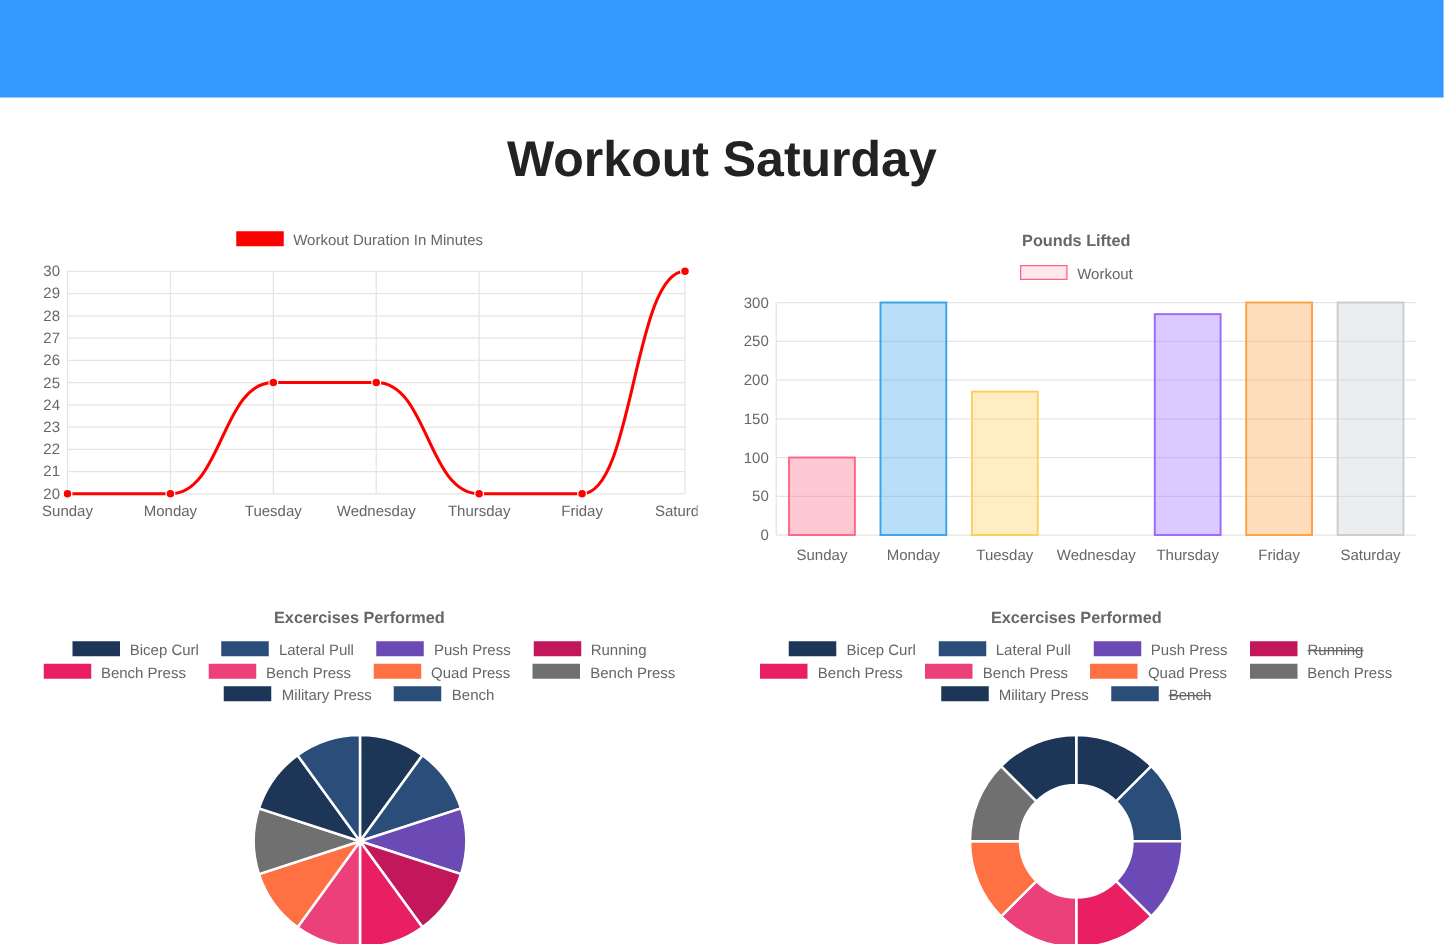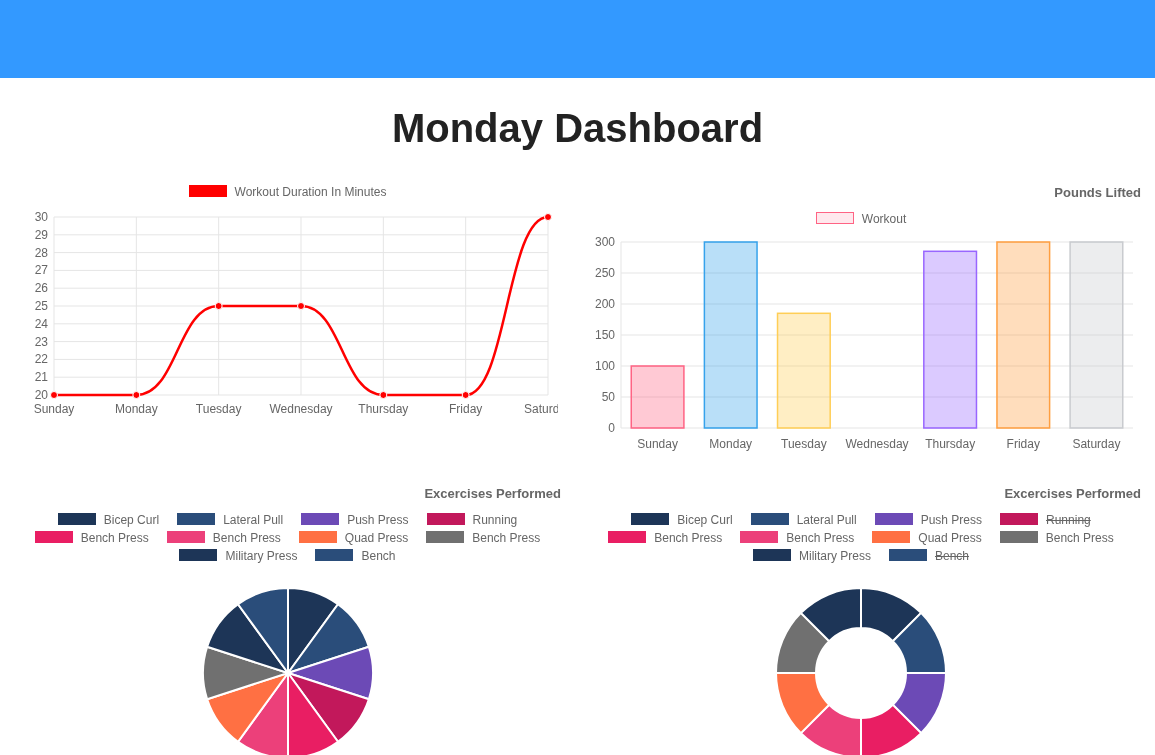--- a/index.html
+++ b/index.html
@@ -2,37 +2,37 @@
 <html><head>
 <meta charset="utf-8">
 <style>
   * { box-sizing: border-box; margin: 0; padding: 0; }
   body { font-family: -apple-system, BlinkMacSystemFont, "Segoe UI", Arial, sans-serif; background: #fff; color: #333; }
   .top-banner { background: #3399ff; height: 78px; width: 100%; }
   .page-title { text-align: center; font-size: 40px; font-weight: 700; color: #222; margin: 28px 0 34px; }
   .dashboard { padding: 0 14px 30px; }
   .grid { display: grid; grid-template-columns: 1fr 1fr; gap: 30px 20px; }
   .chart-panel { position: relative; }
-  .chart-title { text-align: right; font-size: 13px; font-weight: 700; color: #666; margin-bottom: 12px; }
+  .chart-title { text-align: center; font-size: 13px; font-weight: 700; color: #666; margin-bottom: 12px; }
   .legend { display: flex; flex-wrap: wrap; justify-content: center; gap: 4px 18px; font-size: 12px; color: #666; margin-bottom: 10px; }
   .legend-item { display: inline-flex; align-items: flex-start; gap: 8px; }
   .legend-swatch { width: 38px; height: 12px; display: inline-block; }
   .legend-swatch.sm { width: 38px; height: 12px; }
   .legend-swatch.outline { border: 1px solid; background: transparent; }
   .legend-item.struck span.lbl { text-decoration: line-through; }
   svg { display: block; margin: 0 auto; }
   .axis-label { font-size: 12px; fill: #666; }
   .grid-line { stroke: #e5e5e5; stroke-width: 1; }
 </style>
 </head>
 <body>
 
 <div class="top-banner"></div>
 
-<h1 class="page-title">Monday Dashboard</h1>
+<h1 class="page-title">Workout Saturday</h1>
 
 <div class="dashboard">
   <div class="grid">
 
     <div class="chart-panel">
       <div class="legend">
         <div class="legend-item">
           <span class="legend-swatch" id="line-swatch" style="background: rgb(255, 0, 0);"></span>
           <span class="lbl">Workout Duration In Minutes</span>
         </div>

